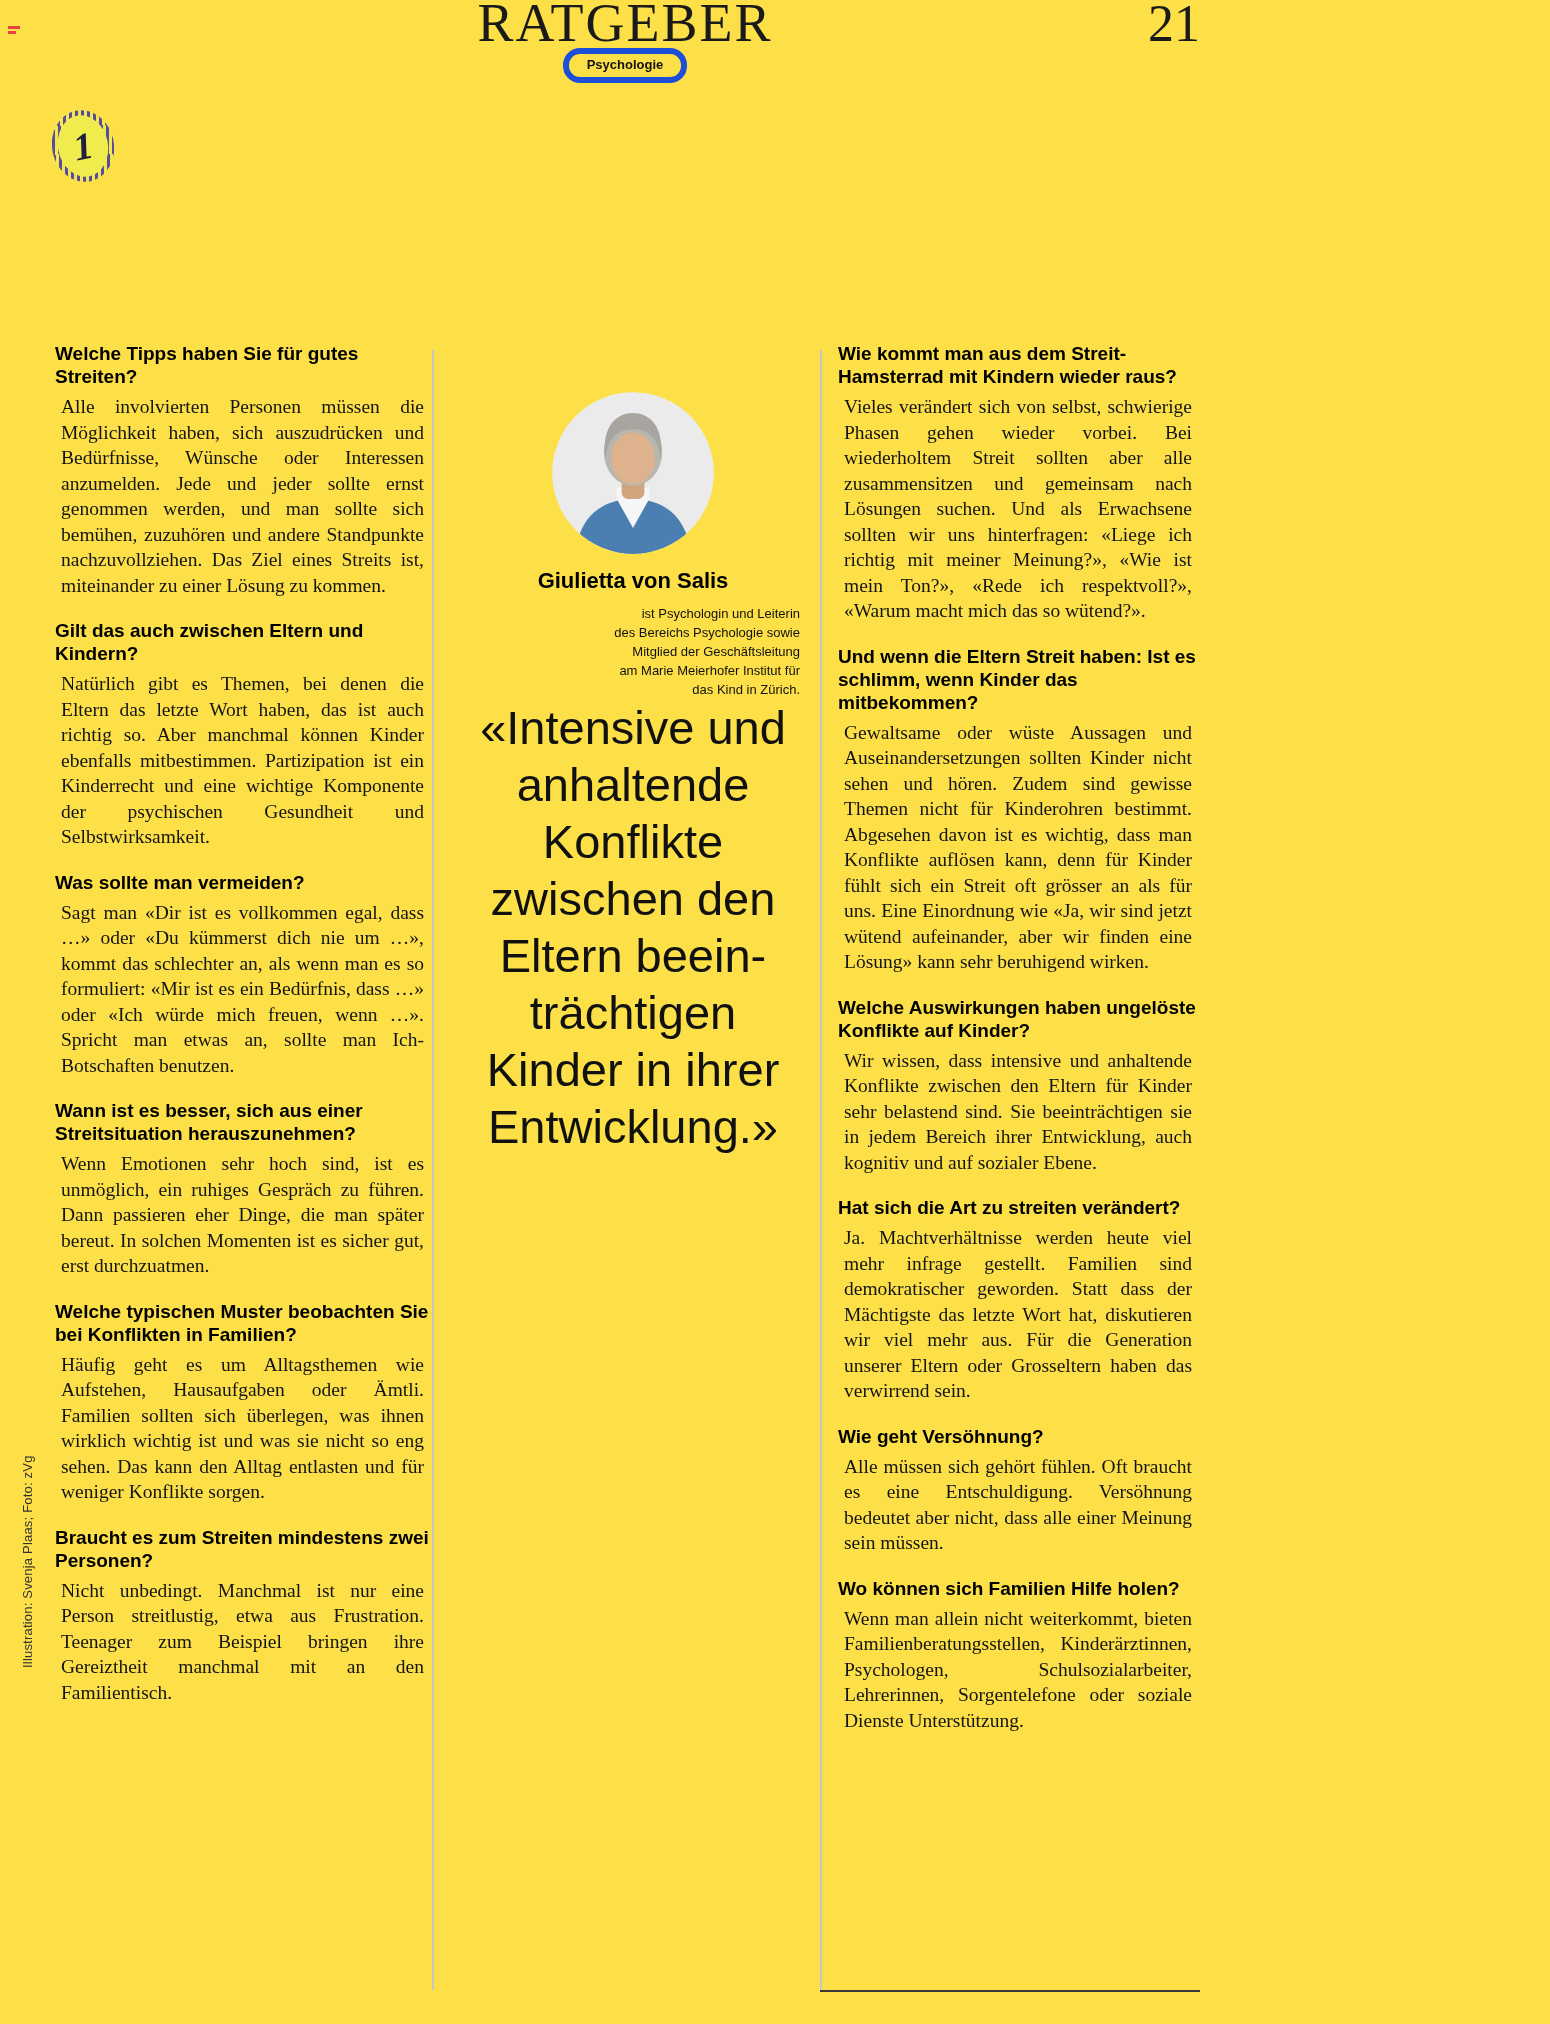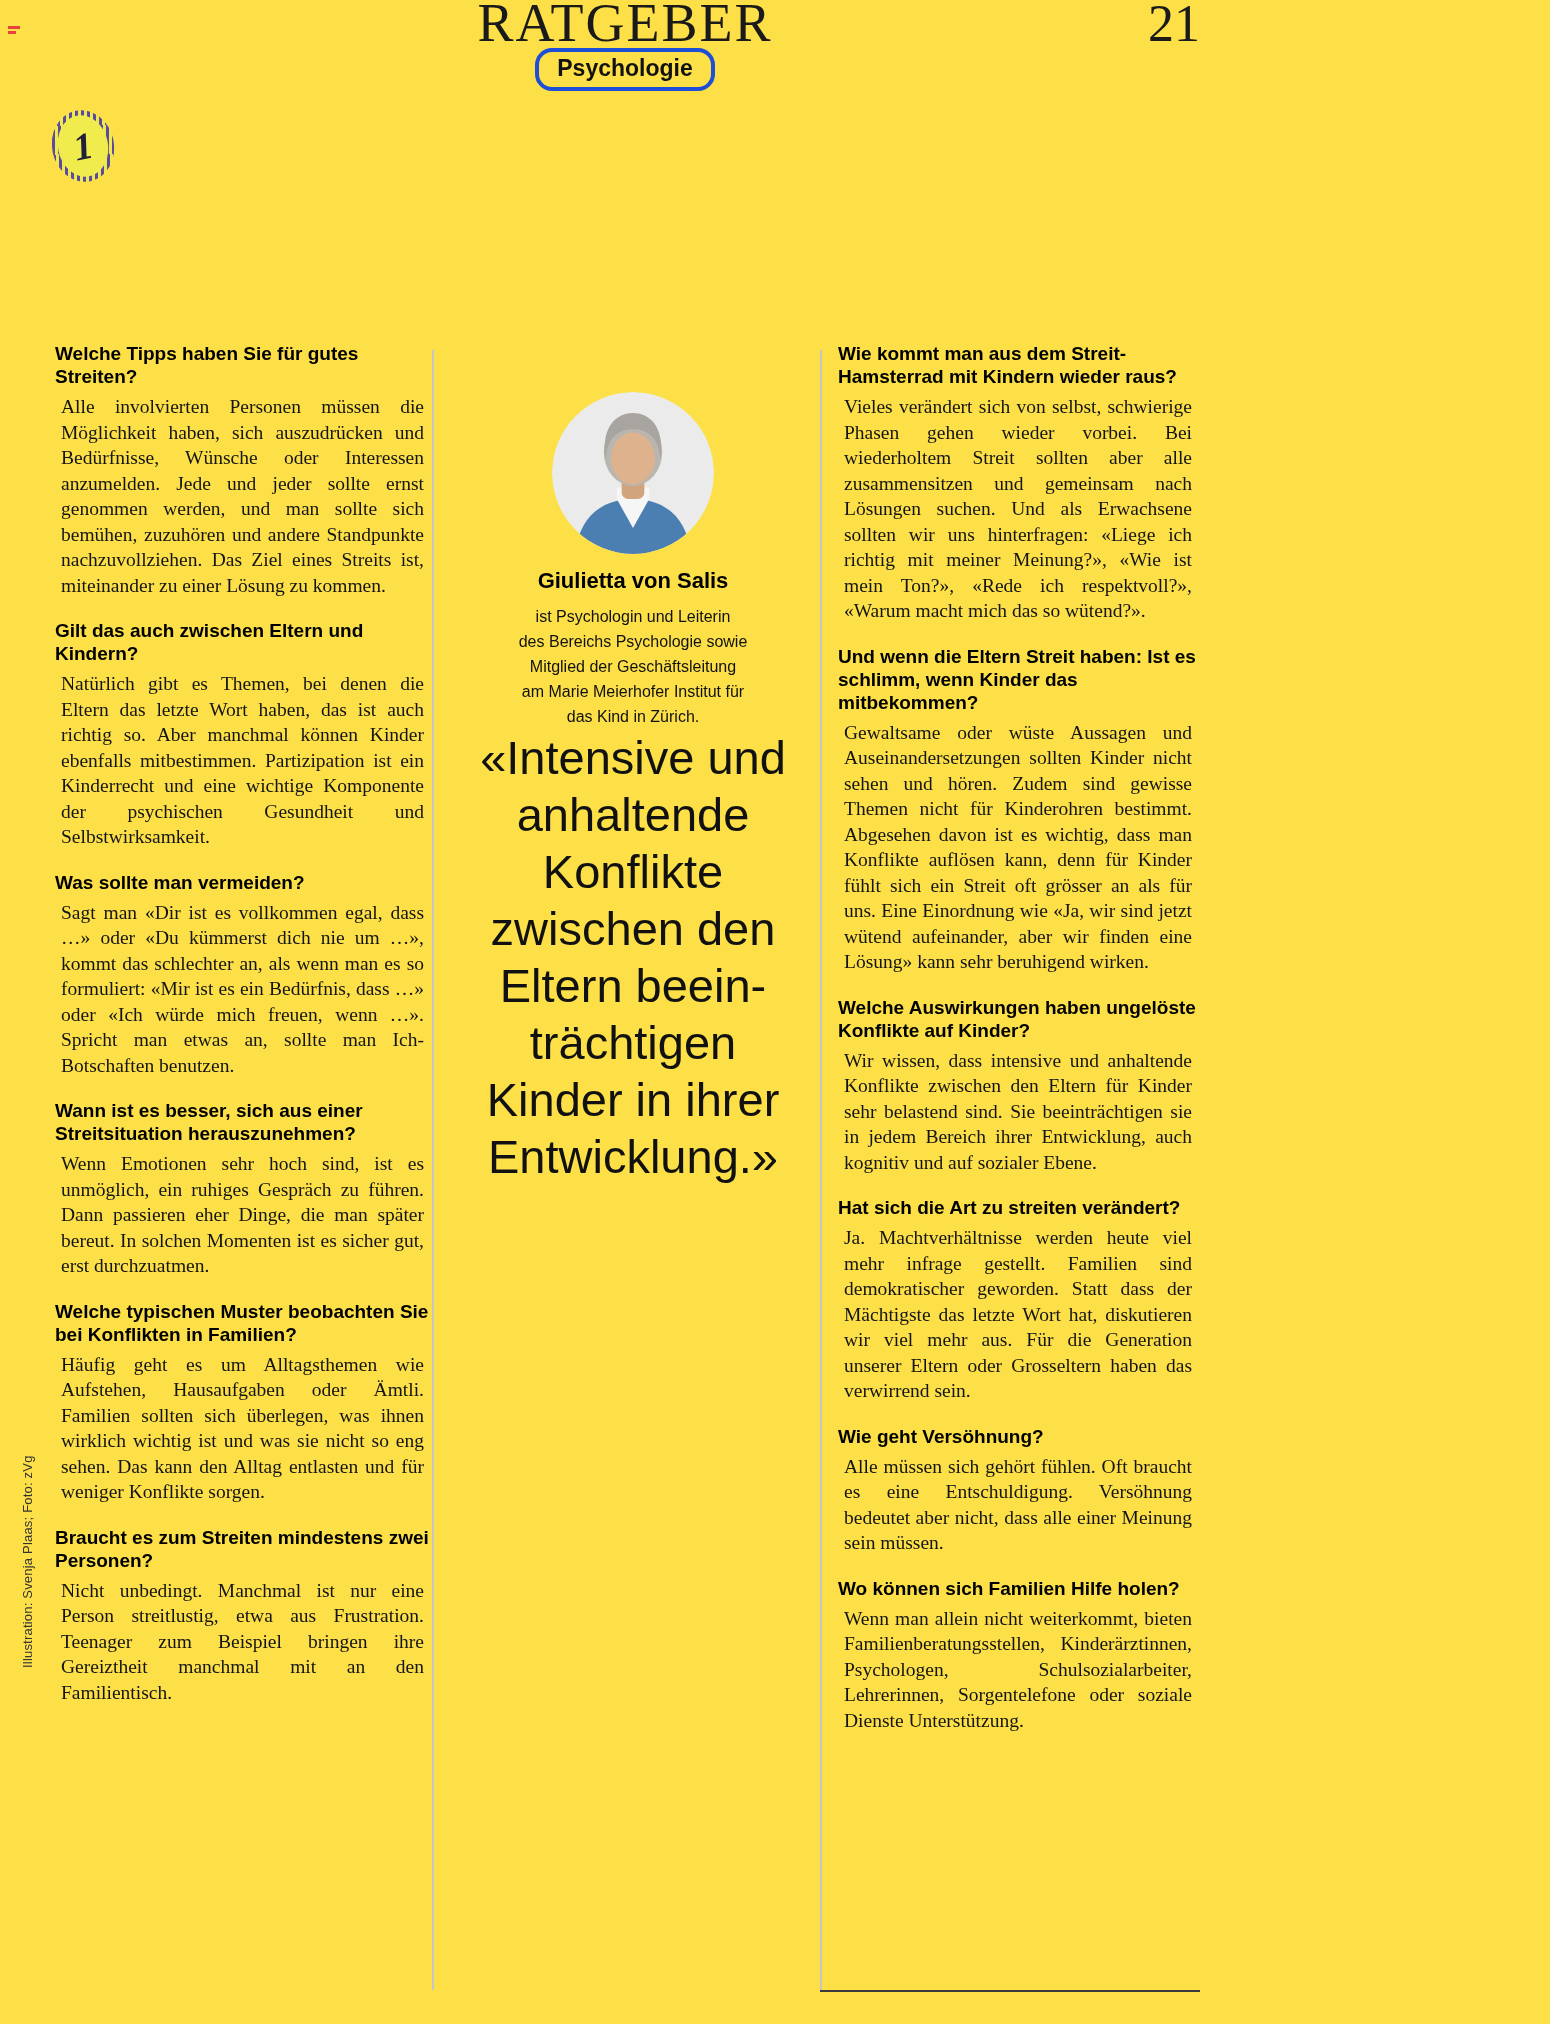--- a/index.html
+++ b/index.html
@@ -3,22 +3,22 @@
 <meta charset="utf-8">
 <style>
   html,body{margin:0;padding:0;background:#ffffff;}
   .page{position:relative;width:1550px;height:2024px;background:#fde047;overflow:hidden;
         font-family:"Liberation Serif",serif;color:#141414;padding-left:26px;}
 
   
   .header-title{position:absolute;top:-8px;left:0;width:1250px;text-align:center;
     font-family:"Liberation Serif",serif;font-size:54px;letter-spacing:2px;color:#1a1a1a;}
   .pill-wrap{position:absolute;top:48px;left:0;width:1250px;text-align:center;}
-  .pill{display:inline-block;border:4px solid #1d4ed8;border-radius:17px;padding:3px 18px 5px;
-    font-family:"Liberation Sans",sans-serif;font-weight:700;font-size:23px;color:#111;}
+  .pill{display:inline-block;border:6px solid #1d4ed8;border-radius:17px;padding:3px 18px 5px;
+    font-family:"Liberation Sans",sans-serif;font-weight:700;font-size:13px;color:#111;}
   .page-number{position:absolute;top:-6px;left:1148px;
     font-family:"Liberation Serif",serif;font-size:52px;color:#1a1a1a;}
   .red-mark{position:absolute;left:8px;top:26px;}
   .red-mark div{width:12px;height:3px;background:#e8433f;margin-bottom:2px;}
   .red-mark div:last-child{width:8px;}
 
   
   .coin{position:absolute;left:52px;top:110px;width:62px;height:72px;transform:rotate(-12deg);
     border-radius:50%;
     background:repeating-linear-gradient(100deg,#5b4a9e 0 3px,#efe94c 3px 6px);}
@@ -39,22 +39,22 @@
   .q{font-family:"Liberation Sans",sans-serif;font-weight:700;font-size:19px;line-height:23px;
      color:#000;margin:0 0 6px;}
   .a{font-family:"Liberation Serif",serif;font-size:19.5px;line-height:25.5px;color:#141414;
      margin:0 6px 21px;text-align:justify;hyphens:auto;-webkit-hyphens:auto;}
 
   
   .portrait{width:162px;height:162px;margin:0 auto 14px;border-radius:50%;overflow:hidden;}
   .portrait svg{display:block;width:100%;height:100%;}
   .name{font-family:"Liberation Sans",sans-serif;font-weight:700;font-size:22px;color:#000;
         margin:0 0 10px;}
-  .bio{font-family:"Liberation Sans",sans-serif;font-size:16px;line-height:25px;color:#111;
-       white-space:pre-line;}
+  .bio{font-family:"Liberation Sans",sans-serif;font-size:13px;line-height:19px;color:#111;
+       white-space:pre-line;text-align:right;}
   .quote{font-family:Liberation Sans, sans-serif;font-size:47px;line-height:57px;
          color:#111;}
 
   
   .credit{position:absolute;left:20px;top:1668px;transform:rotate(-90deg);transform-origin:0 0;
     font-family:"Liberation Sans",sans-serif;font-size:13px;color:#333;white-space:nowrap;
     letter-spacing:.2px;}
 </style>
 </head>
 <body>

